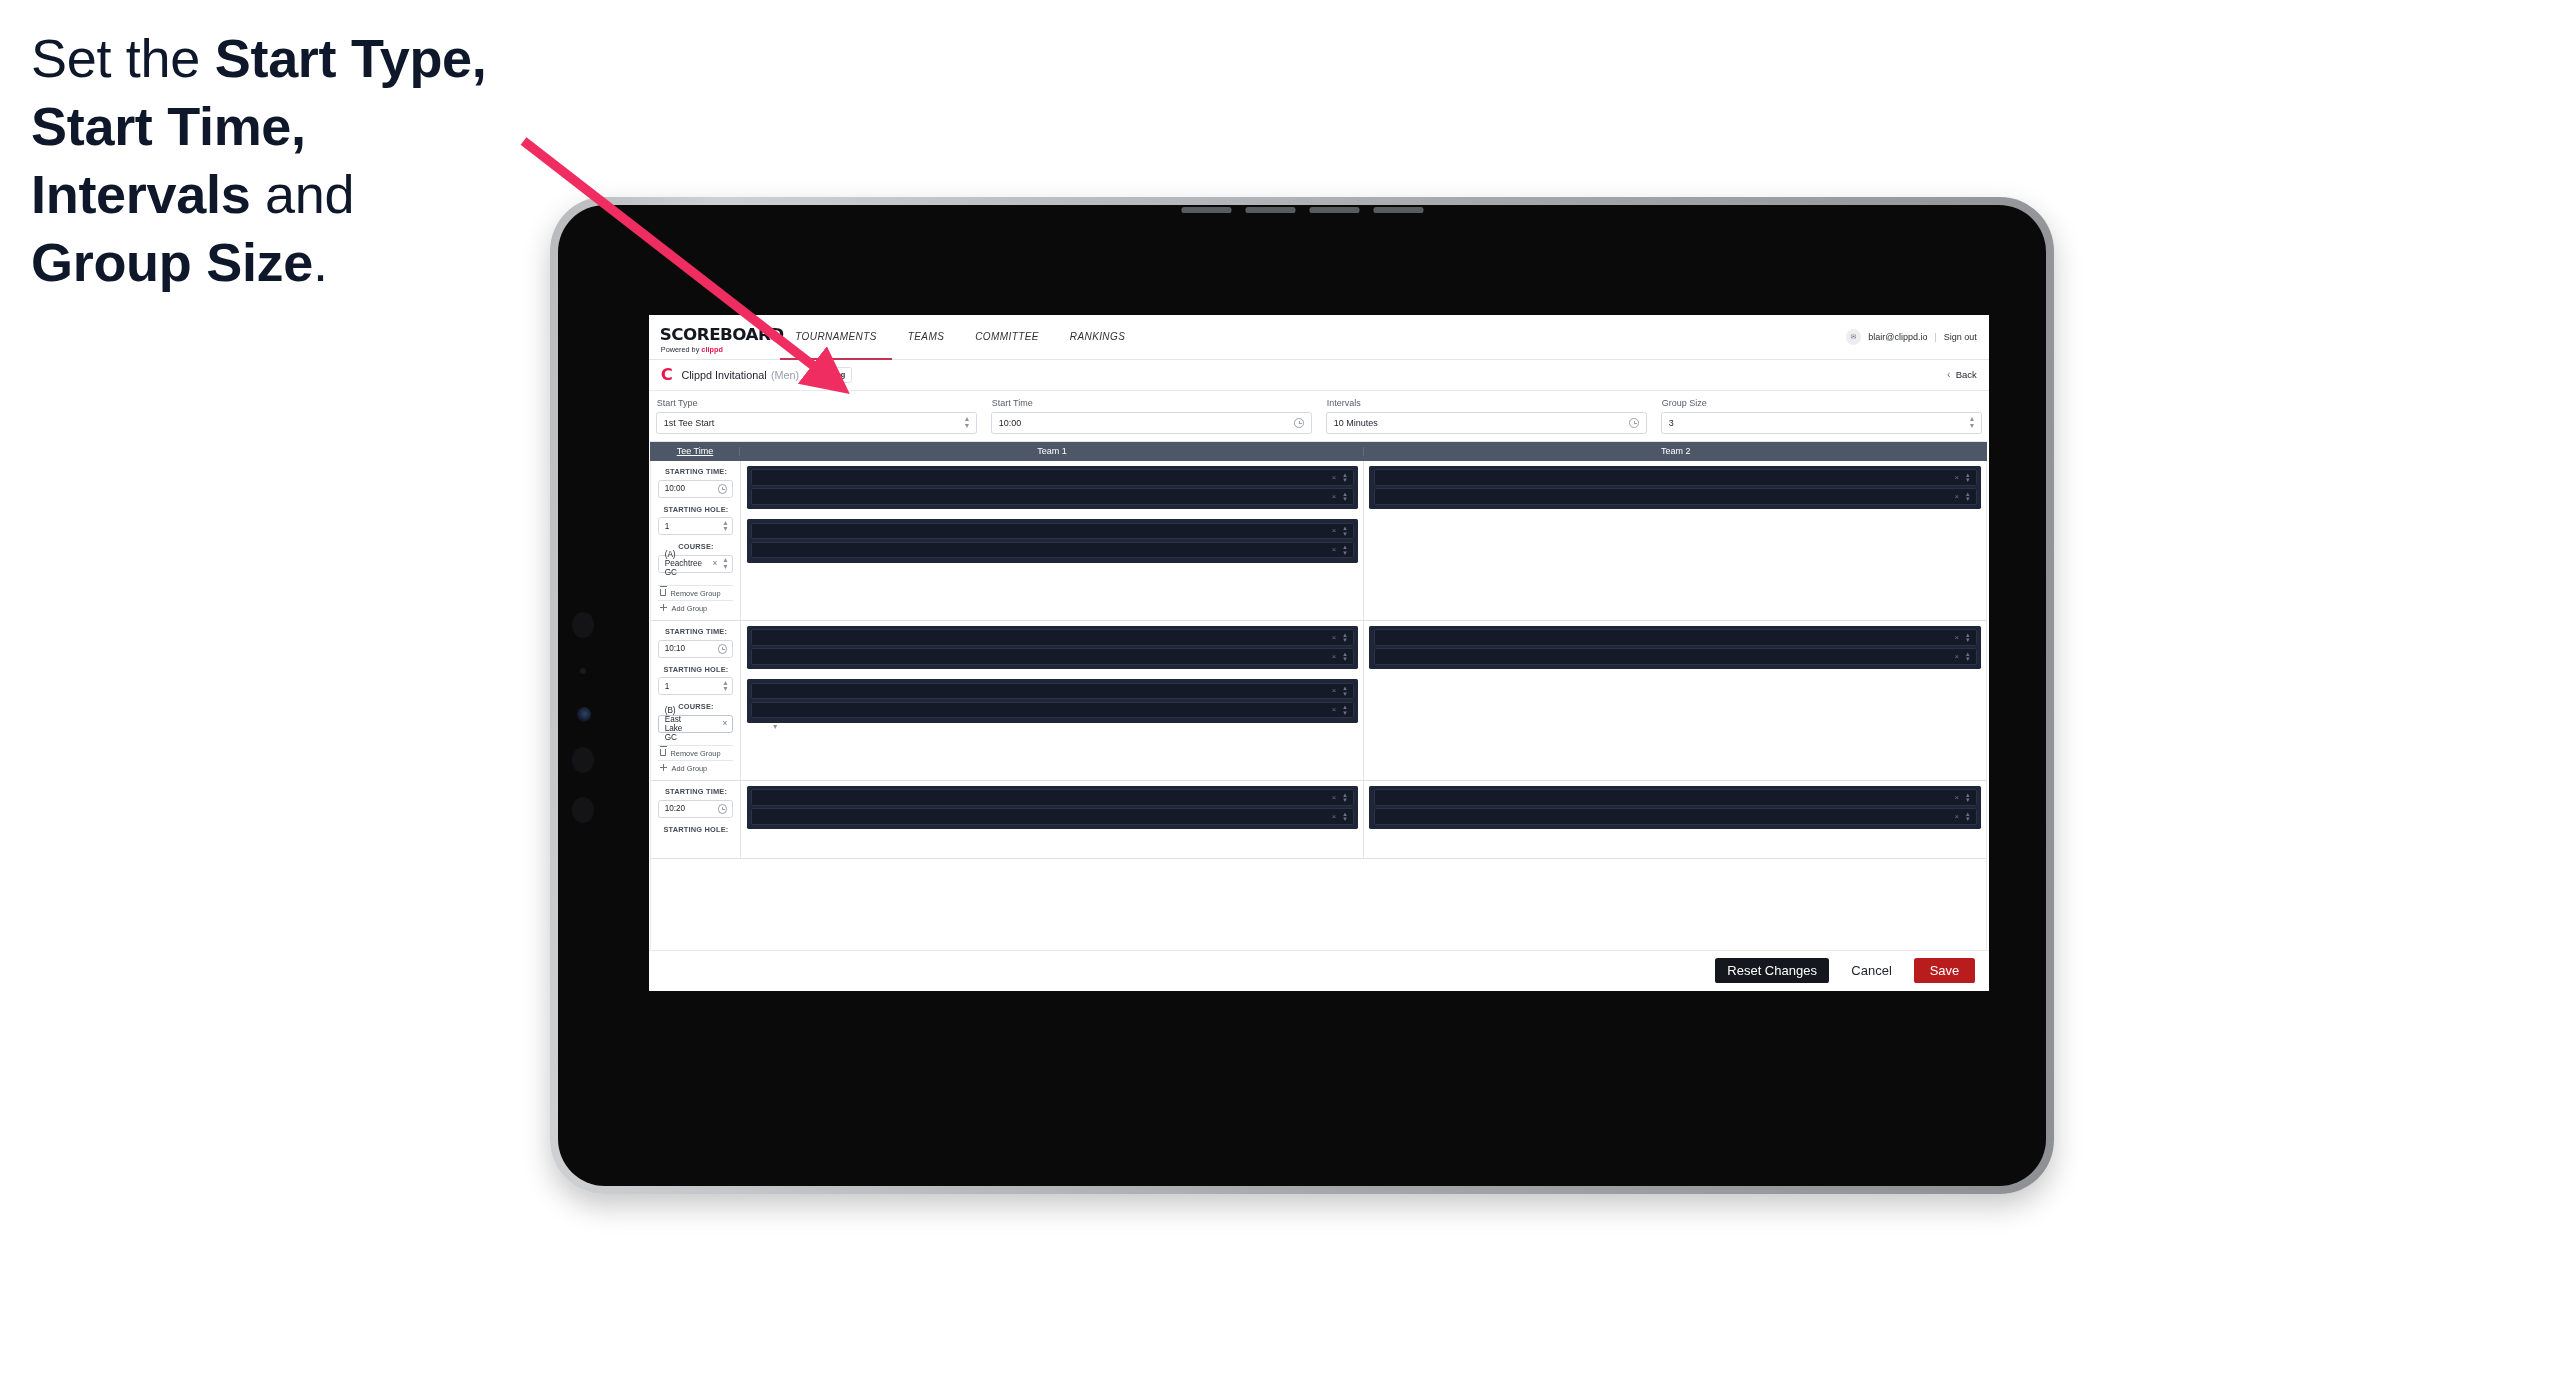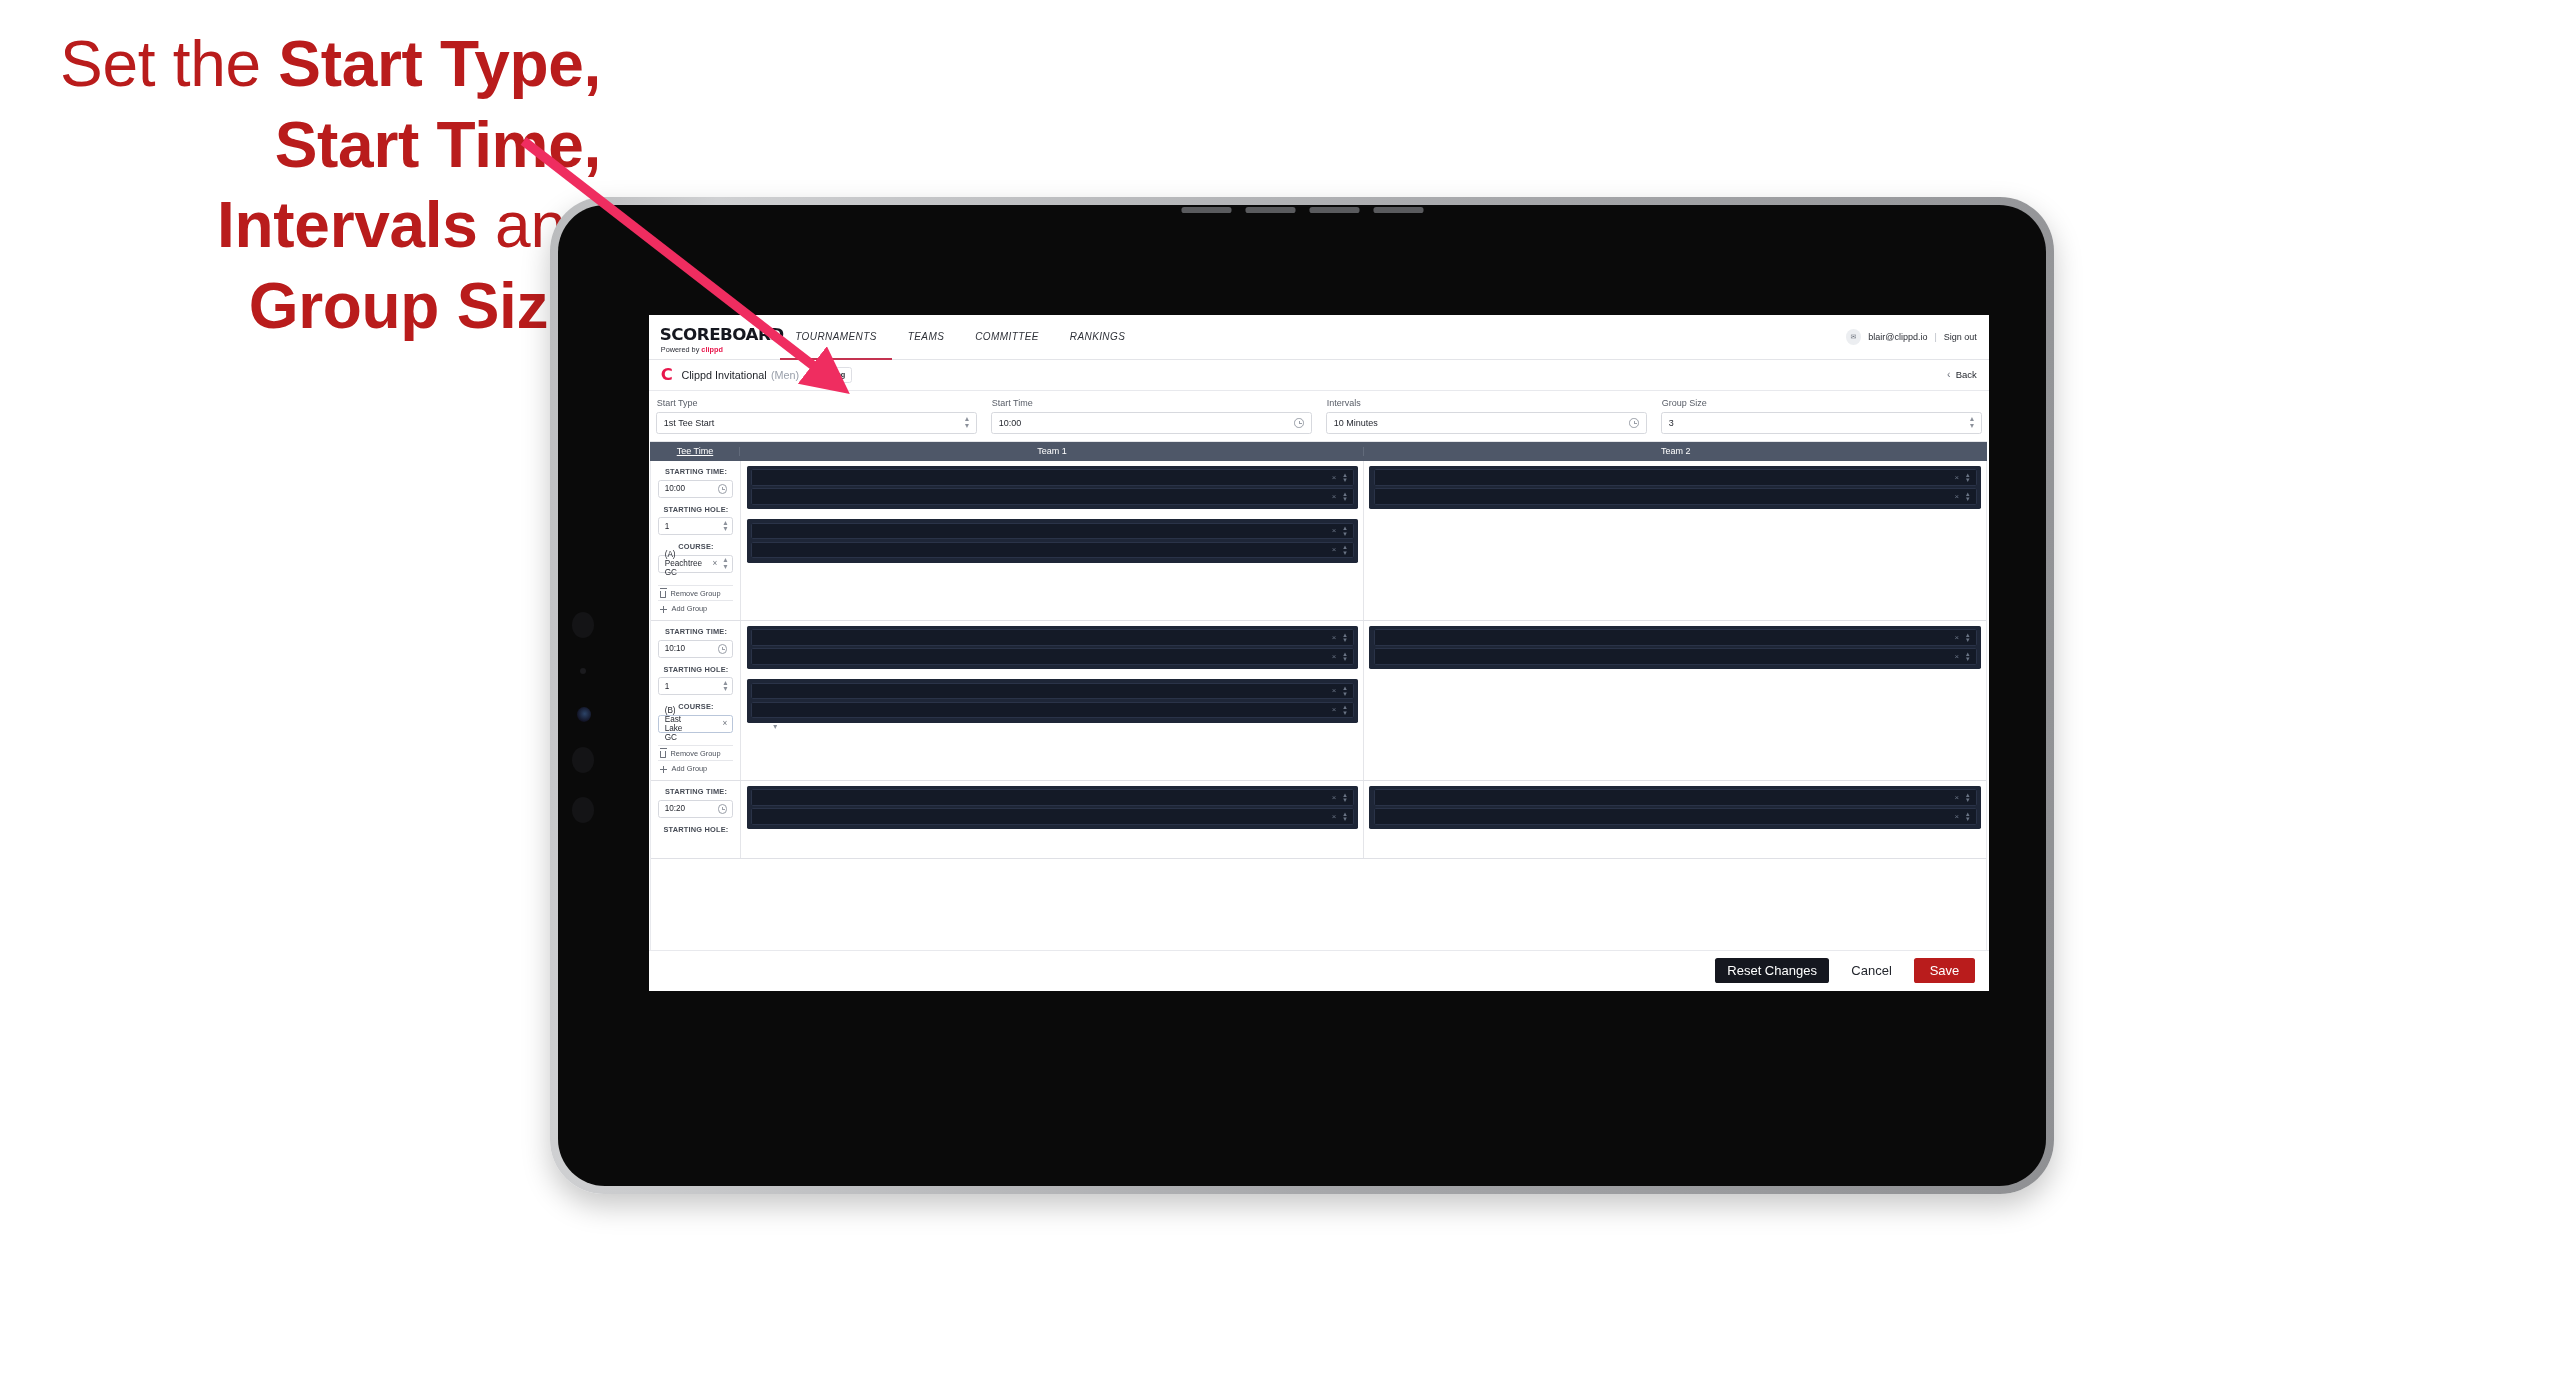--- a/index.html
+++ b/index.html
@@ -18,26 +18,25 @@
     height: 1386px;
     background: #ffffff;
   }
 
   
   #caption {
     position: absolute;
     left: 31px;
     top: 24px;
     width: 570px;
-    font-size: 64px;
+    font-size: 54px;
     line-height: 1.26;
-    color: #b91c1c;
+    color: #0f172a;
     letter-spacing: -0.3px;
     font-weight: 400;
-    text-align: right;
   }
   #caption .b { font-weight: 700; }
 
   
   #arrow-svg {
     position: absolute;
     left: 501px;
     top: 129px;
     width: 397px;
     height: 345px;
@@ -342,21 +341,21 @@
     cursor: pointer;
   }
   .tee-input.focused { border-color: #b9c6da; gap: 40px; }
   .tee-input .val { flex: 1; }
   .tee-input .x {
     font-size: 8.2px; color: #6d727c; margin-right: 6px;
   }
   .tee-actions { margin-top: auto; }
   .tee-act {
     display: flex;
-    align-items: flex-end;
+    align-items: flex-start;
     gap: 4.3px;
     font-size: 7.4px;
     color: #4b505a;
     padding: 2.6px 0 2.6px 1.7px;
     cursor: pointer;
   }
   .tee-act.sep-top { border-top: 0.9px solid #e6e7eb; }
   .ico-trash {
     width: 6px; height: 7px;
     border: 0.9px solid #6d727c;

